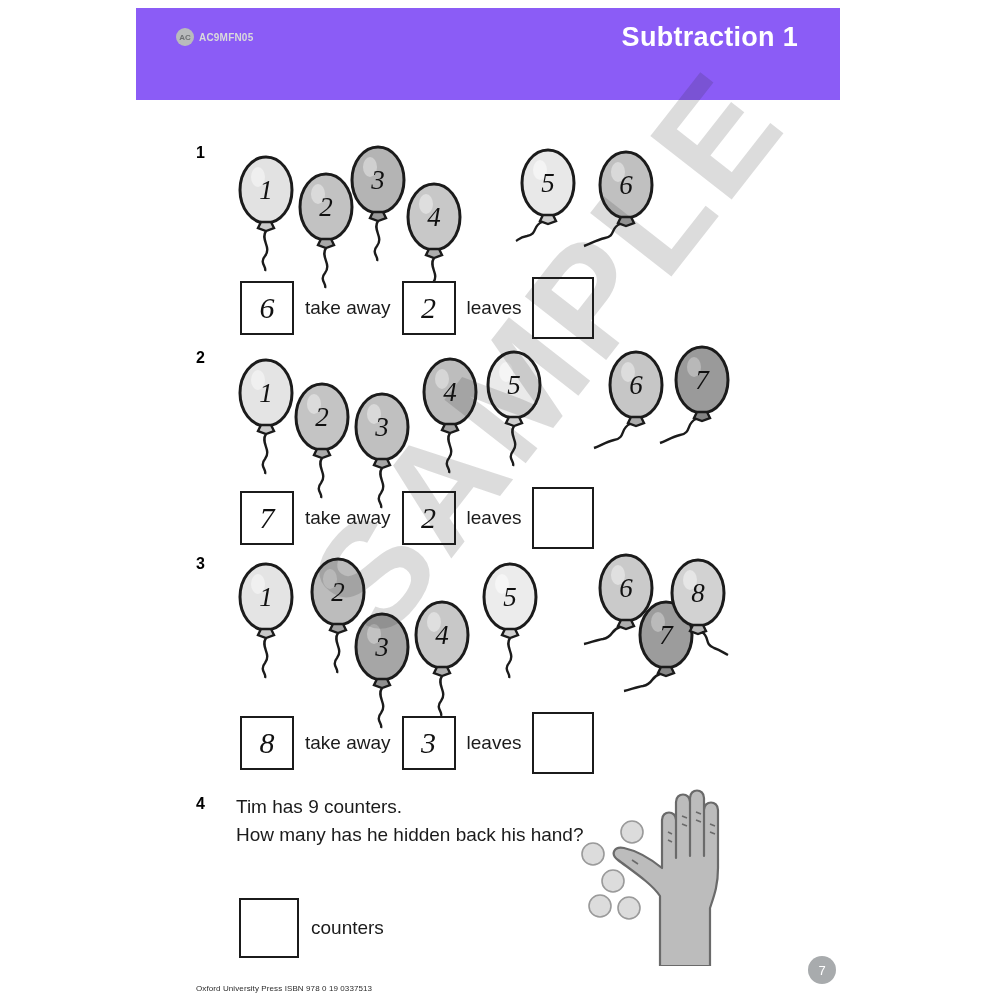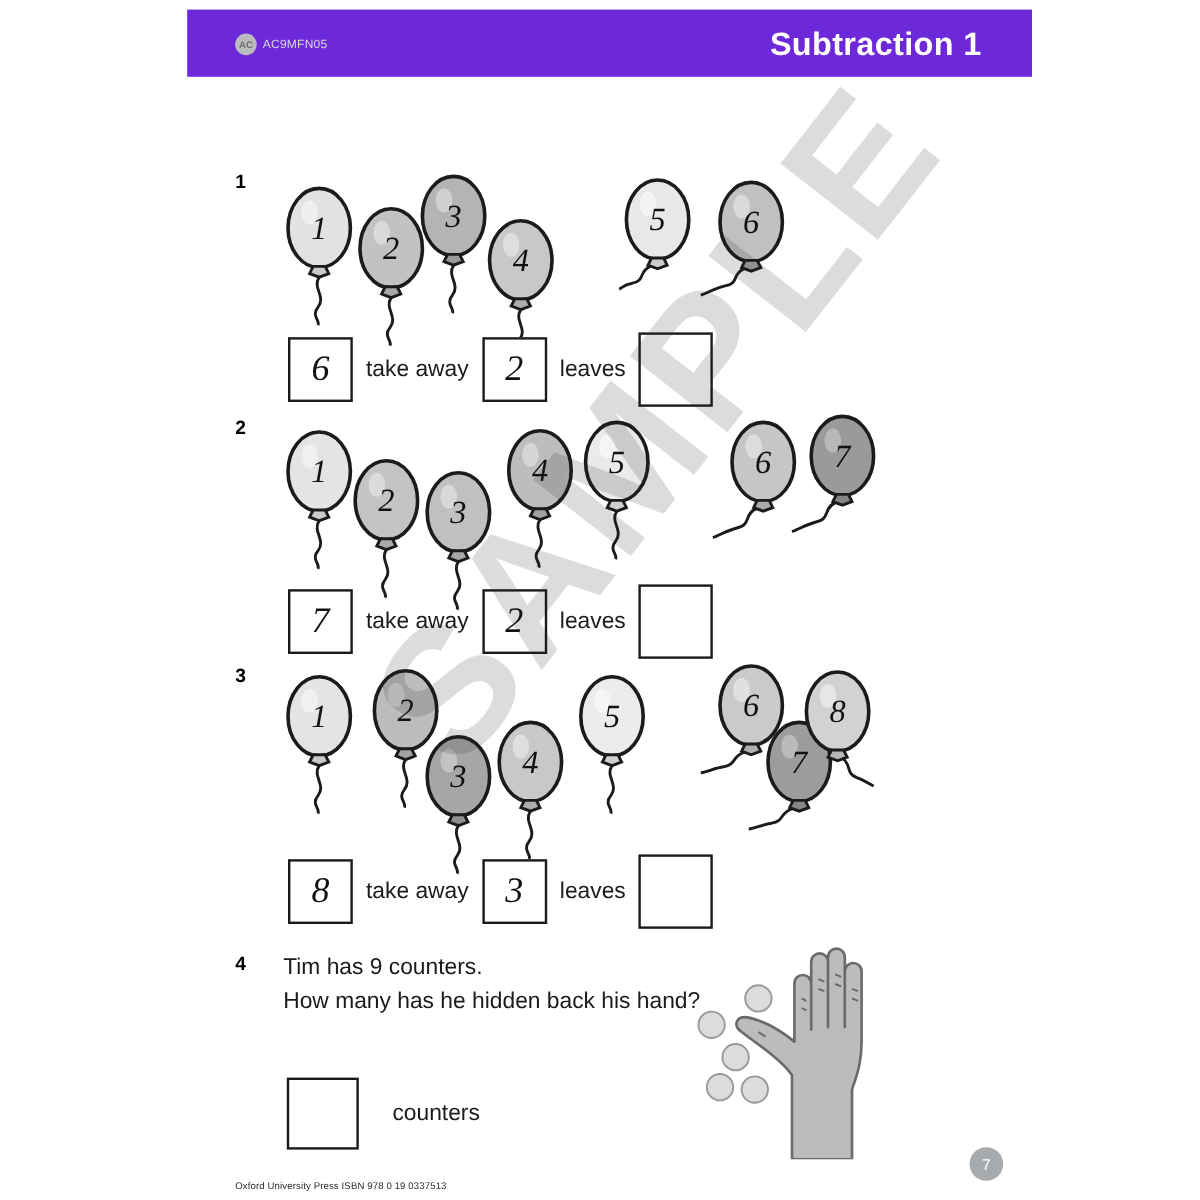--- a/index.html
+++ b/index.html
@@ -41,25 +41,25 @@
     letter-spacing: 6px;
     color: rgba(40,40,40,0.16);
     transform: rotate(-52deg);
     transform-origin: left top;
     white-space: nowrap;
   }
 
   
   #header-band {
     position: absolute;
-    left: 156px;
+    left: 136px;
     top: 8px;
     width: 704px;
-    height: 56px;
-    background: #6d28d9;
+    height: 92px;
+    background: #8b5cf6;
     z-index: 5;
   }
   #header-title {
     position: absolute;
     right: 42px;
     top: 14px;
     color: #ffffff;
     font-size: 27px;
     font-weight: bold;
     letter-spacing: 0.3px;
@@ -81,21 +81,21 @@
     font-size: 8px;
     font-weight: bold;
     display: flex;
     align-items: center;
     justify-content: center;
     font-family: "Liberation Sans", sans-serif;
   }
   #code-badge .code-text {
     color: #d9dadb;
     font-size: 10px;
-    font-weight: normal;
+    font-weight: bold;
     letter-spacing: 0.2px;
   }
 
   
   #instruction {
     position: absolute;
     left: 196px;
     top: 104px;
     font-size: 19px;
     color: #1b1b1b;
@@ -178,21 +178,21 @@
     position: absolute;
     left: 239px;
     top: 898px;
     display: flex;
     align-items: center;
     z-index: 20;
   }
   #q4-answer .numbox { width: 60px; height: 60px; }
   #q4-answer .word {
     font-size: 19px;
-    padding-left: 28px;
+    padding-left: 12px;
     color: #1b1b1b;
   }
 
   #hand-scene {
     position: absolute;
     left: 572px;
     top: 776px;
     width: 250px;
     height: 190px;
     z-index: 18;

